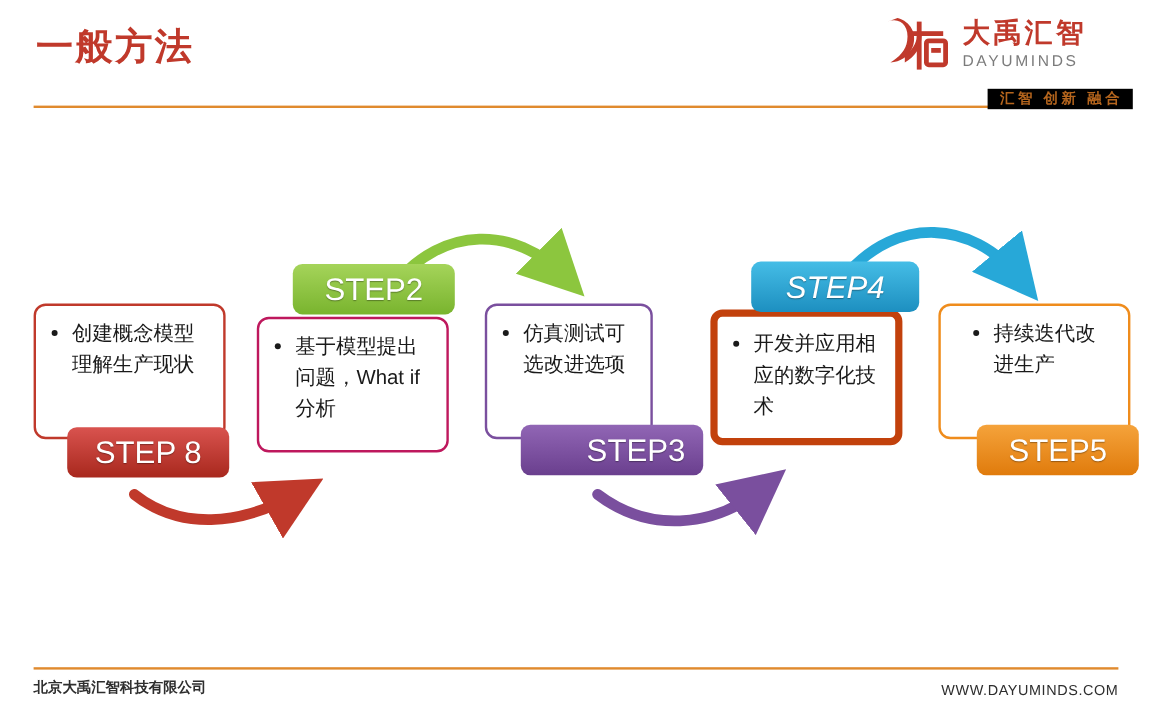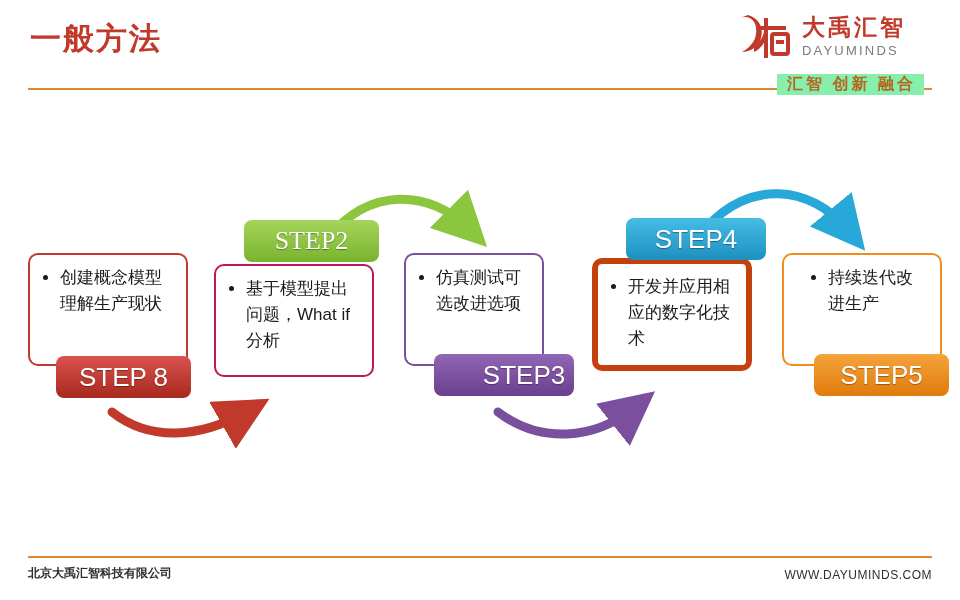--- a/index.html
+++ b/index.html
@@ -28,25 +28,25 @@
   .header-rule {
     position: absolute;
     left: 28px;
     top: 88px;
     width: 904px;
     height: 0;
     border-top: 2px solid #e08a2e;
   }
   .header-rule-tagline {
     position: absolute;
-    right: 36px;
+    right: 16px;
     top: 74px;
-    background: #86efac;
+    background: #000000;
     padding: 0 8px 0 10px;
-    font-size: 16px;
+    font-size: 12px;
     color: #b5651d;
     letter-spacing: 3px;
     font-weight: bold;
   }
 
   
   .logo {
     position: absolute;
     right: 26px;
     top: 10px;
@@ -208,39 +208,39 @@
   </div>
   <div class="step-label" style="left:56px; top:206px; width:135px; height:42px; background:linear-gradient(#d9534f,#a8281d);">
     <span>STEP 8</span>
   </div>
 
   <div class="card" style="left:214px; top:114px; width:160px; height:113px; border:2px solid #be185d;">
     <ul>
       <li>基于模型提出问题，What if 分析</li>
     </ul>
   </div>
-  <div class="step-label" style="left:244px; top:70px; width:135px; height:42px; background:linear-gradient(#a5d45a,#79b42e);font-family:Liberation Serif, serif;">
+  <div class="step-label" style="left:244px; top:70px; width:135px; height:42px; background:linear-gradient(#a5d45a,#79b42e);">
     <span>STEP2</span>
   </div>
 
   <div class="card" style="left:404px; top:103px; width:140px; height:113px; border:2px solid #7a4f9e;">
     <ul>
       <li>仿真测试可选改进选项</li>
     </ul>
   </div>
-  <div class="step-label" style="left:434px; top:204px; width:140px; height:42px; background:linear-gradient(#9166b5,#6a3f8e);padding-left:40px;">
+  <div class="step-label" style="left:434px; top:204px; width:152px; height:42px; background:linear-gradient(#9166b5,#6a3f8e);padding-left:40px;">
     <span>STEP3</span>
   </div>
 
   <div class="card" style="left:592px; top:108px; width:160px; height:113px; border:6px solid #c2410c;">
     <ul>
       <li>开发并应用相应的数字化技术</li>
     </ul>
   </div>
-  <div class="step-label" style="left:626px; top:68px; width:140px; height:42px; background:linear-gradient(#45bde6,#1d8fc0);">
+  <div class="step-label" style="left:626px; top:68px; width:140px; height:42px; background:linear-gradient(#45bde6,#1d8fc0);font-style:italic;">
     <span>STEP4</span>
   </div>
 
   <div class="card" style="left:782px; top:103px; width:160px; height:113px; border:2px solid #ef8c1c;padding-left:24px;">
     <ul>
       <li>持续迭代改进生产</li>
     </ul>
   </div>
   <div class="step-label" style="left:814px; top:204px; width:135px; height:42px; background:linear-gradient(#f5a33b,#e07b0c);">
     <span>STEP5</span>

